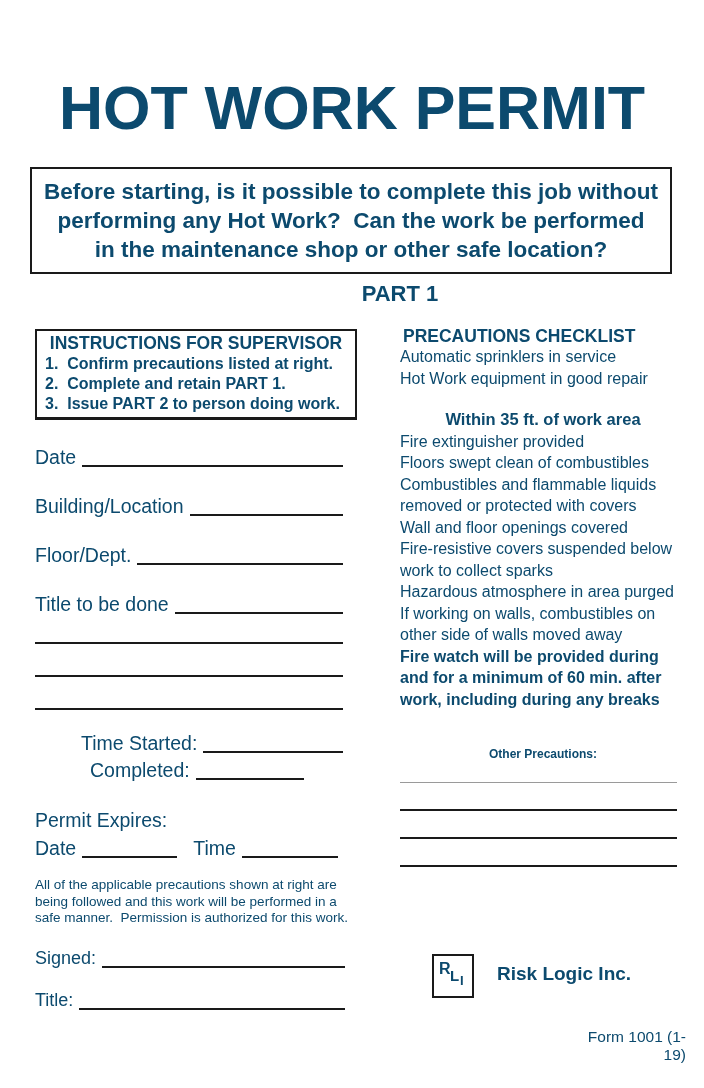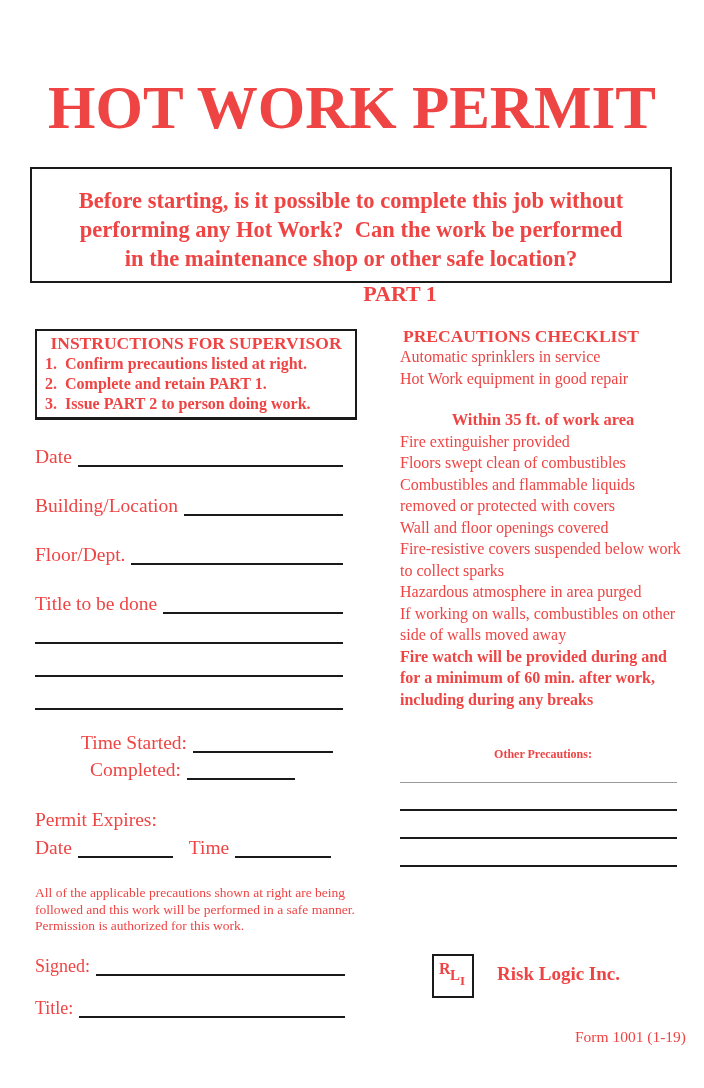--- a/index.html
+++ b/index.html
@@ -1,28 +1,28 @@
 <!DOCTYPE html>
 <html><head>
 <meta charset="utf-8">
 <style>
   html,body { margin:0; padding:0; background:#888; }
   .page {
     position:relative; width:704px; height:1088px; margin:0 auto;
-    background:#ffffff; color:#ef4444;
-    font-family:Liberation Serif, serif;
+    background:#ffffff; color:#0c4a6e;
+    font-family:Liberation Sans, sans-serif;
     overflow:hidden;
   }
   .title {
     position:absolute; top:76px; left:0; width:100%;
     text-align:center; font-size:61px; font-weight:bold; line-height:1.05;
   }
   .warning-box {
     position:absolute; top:167px; left:30px; width:642px; box-sizing:border-box;
-    border:2px solid #1a1a1a; padding:17px 6px 8px;
+    border:2px solid #1a1a1a; padding:8px 6px 8px;
     text-align:center; font-weight:bold; font-size:22.5px; line-height:29px;
   }
   .wline { white-space:pre-wrap; }
   .part-label {
     position:absolute; top:281px; left:0; width:100%;
     text-align:center; font-weight:bold; font-size:22px;margin-left:48px;
   }
   .left-col { position:absolute; left:35px; top:320px; width:322px; }
   .inst-box {
     box-sizing:border-box; width:322px;
@@ -44,21 +44,21 @@
   .row-time-started { margin-top:20px;margin-left:46px; }
   .row-time-started .fill-fixed { width:140px; }
   .row-completed { margin-top:1px; padding-left:55px; }
   .row-completed .fill-fixed { width:108px; }
   .permit-expires { font-size:19.5px; line-height:26px; margin-top:24px; }
   .row-expires { margin-top:2px; }
   .row-expires .fill-date { width:95px; }
   .row-expires .time-lbl { margin-left:16px; }
   .row-expires .fill-time { width:96px; }
   .auth-text {
-    margin-top:24px; font-size:13.5px; line-height:16.5px; white-space:pre-wrap;
+    margin-top:16px; font-size:13.5px; line-height:16.5px; white-space:pre-wrap;
   }
   .row-signed { margin-top:18px; font-size:18px; margin-right:12px; }
   .row-title  { margin-top:16px; font-size:18px; margin-right:12px; }
   .right-col { position:absolute; left:400px; top:326px; width:286px; font-size:16px; line-height:21.5px; }
   .cl-heading { font-size:17.5px; line-height:20px; font-weight:bold; padding-left:3px; }
   .cl-item { white-space:pre-wrap; }
   .cl-item.bold { font-weight:bold; }
   .cl-subheading { margin-top:20px; text-align:center; font-weight:bold; font-size:16.5px; }
   .other-label { margin-top:34px; text-align:center; font-weight:bold; font-size:12px; }
   .op-line { width:277px; height:26px; border-bottom:2px solid #1a1a1a; }

